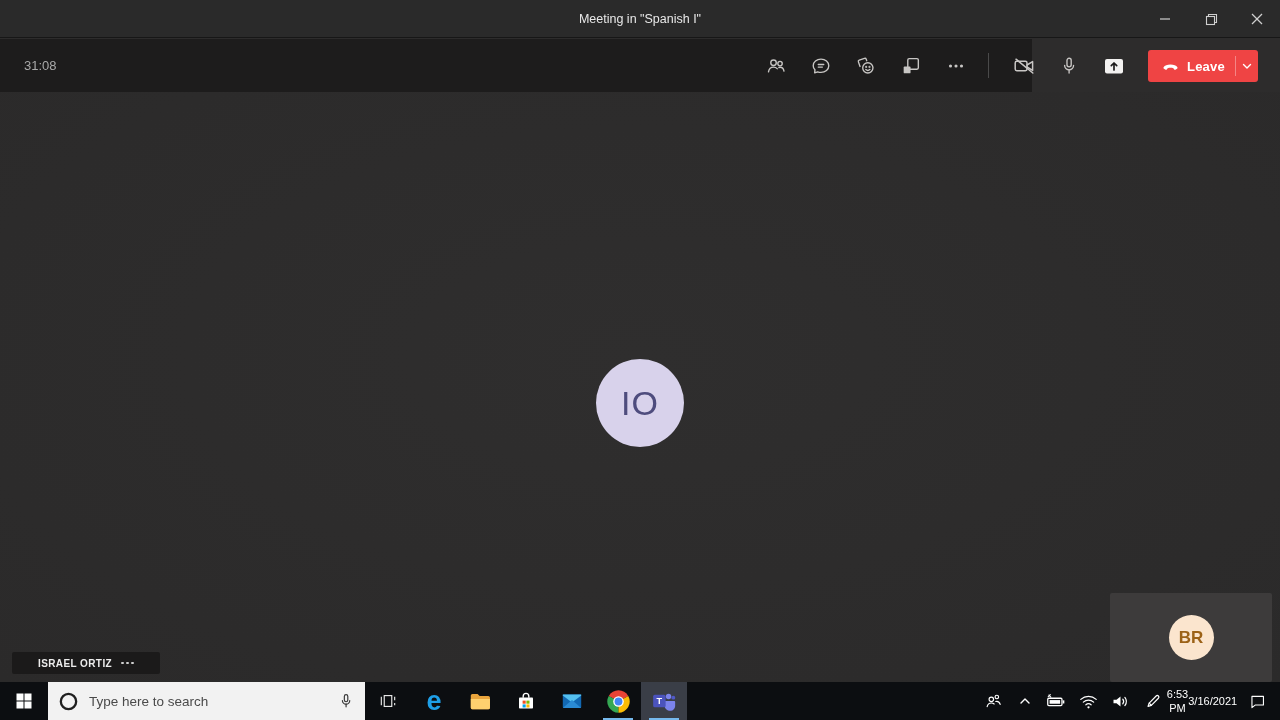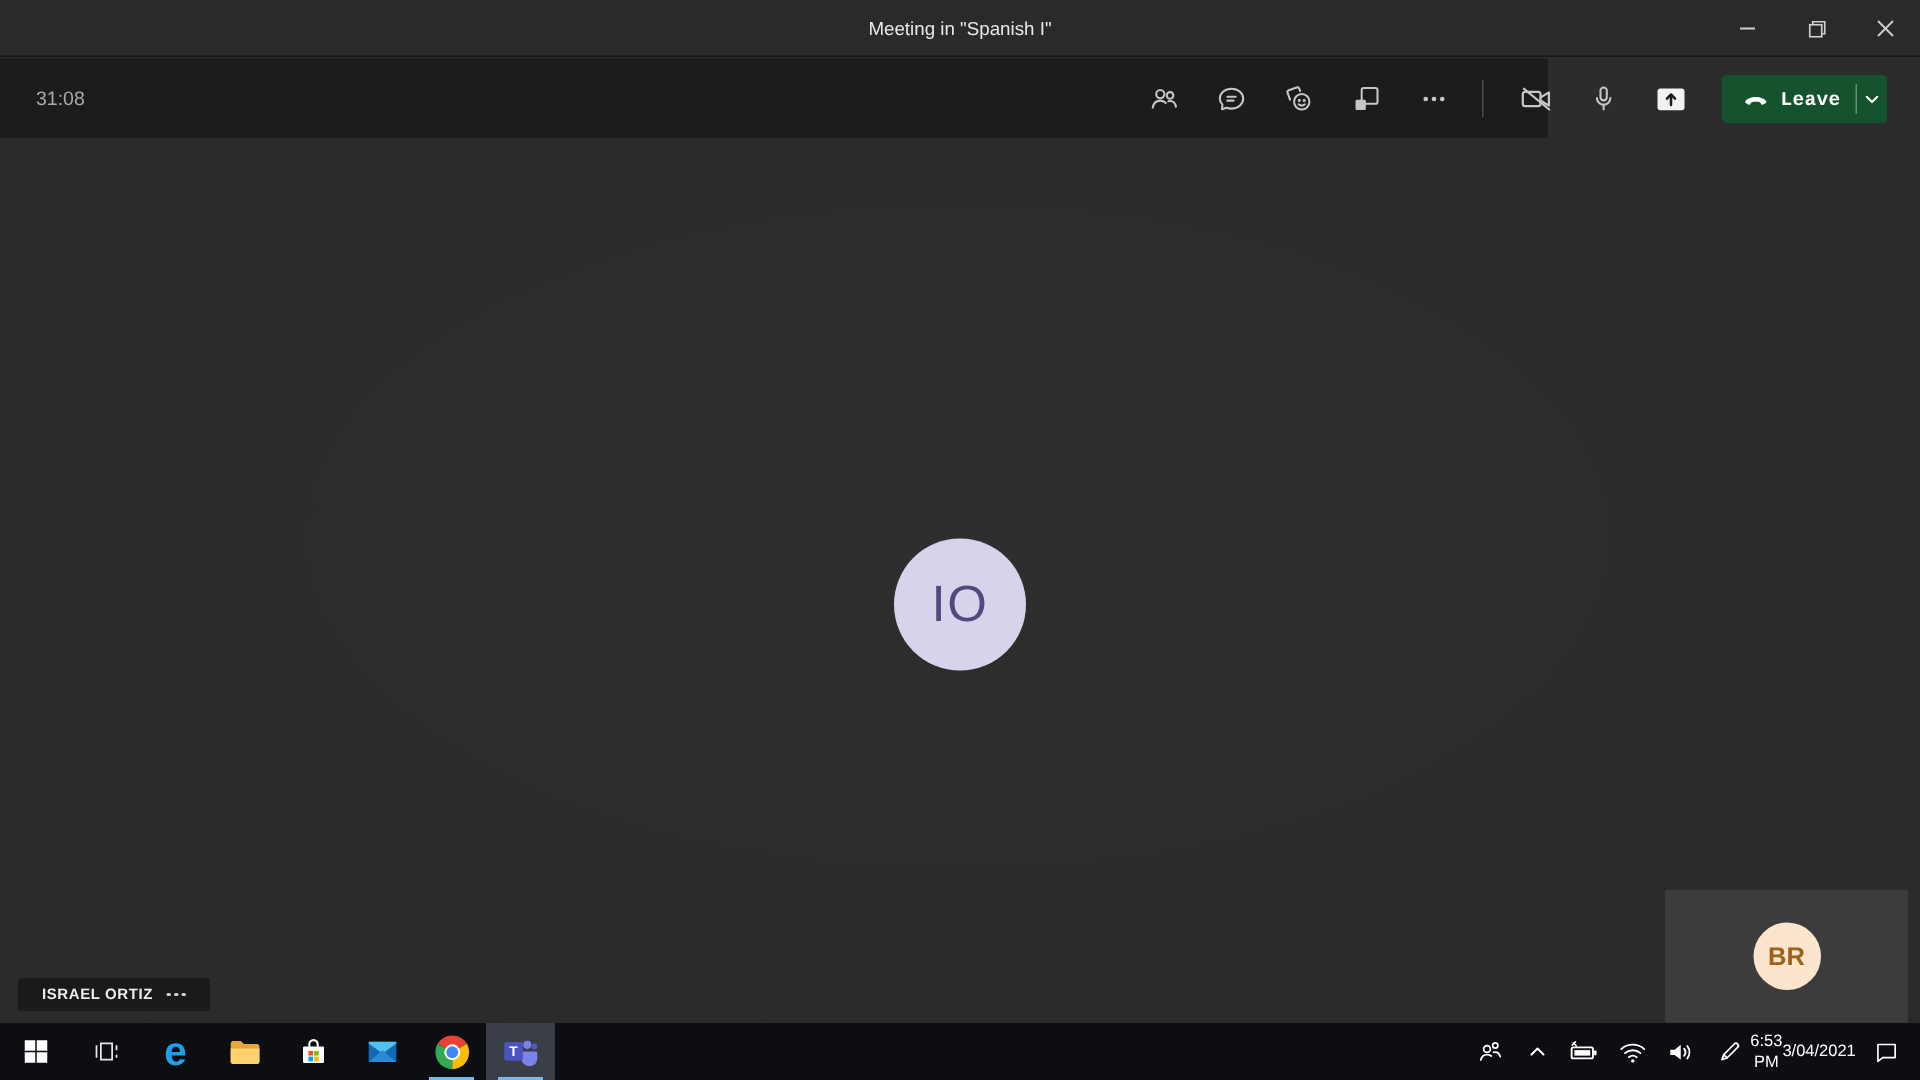--- a/index.html
+++ b/index.html
@@ -21,35 +21,35 @@
   
   #meetingbar { left:0; top:39px; width:1032px; height:53px; background:#1D1C1C; }
   #timer { left:24px; top:0; height:53px; line-height:53px; color:#A9A9A9; font-size:13px; }
   .tb-btn { width:45px; height:53px; display:flex; align-items:center; justify-content:center;
     cursor:pointer; }
   .tb-btn svg { stroke:#C8C6C4; fill:none; stroke-width:1.5; stroke-linecap:round;
     stroke-linejoin:round; }
   #tb-group1 { left:753px; top:0; display:flex; }
   #tb-divider { left:988px; top:14px; width:1px; height:25px; background:#4A4A4A; }
   #tb-group2 { left:1001px; top:0; display:flex; }
-  #leave-btn { left:1148px; top:11px; width:110px; height:32px; background:#14532d;
-    border-radius:3px; display:flex; align-items:center; color:#fff; cursor:pointer;font-family:Liberation Mono, monospace; }
+  #leave-btn { left:1148px; top:11px; width:110px; height:32px; background:#ef4444;
+    border-radius:3px; display:flex; align-items:center; color:#fff; cursor:pointer; }
   #leave-main { display:flex; align-items:center; gap:7px; padding:0 10px 0 13px; height:100%; }
   #leave-label { font-size:13px; font-weight:bold; letter-spacing:.2px; }
   #leave-sep { width:1px; height:20px; background:rgba(255,255,255,.35); }
   #leave-caret { width:25px; height:100%; display:flex; align-items:center; justify-content:center; }
 
   
   #stage { left:0; top:92px; width:1280px; height:590px;
     background:radial-gradient(ellipse at 50% 45%, #2F2E2E 0%, #2B2A2A 100%); }
   #main-avatar { left:596px; top:267px; width:88px; height:88px; border-radius:50%;
     background:#D8D2EB; display:flex; align-items:center; justify-content:center; }
   #main-initials { color:#4E4C7D; font-size:34px; letter-spacing:1px; }
   #name-pill { left:12px; top:560px; height:22px; background:rgba(26,25,25,.92);
-    border-radius:2px; display:flex; align-items:center; padding:0 16px; gap:9px; }
+    border-radius:2px; display:flex; align-items:center; padding:0 26px; gap:9px; }
   #name-text { color:#EDEDED; font-size:10px; font-weight:bold; letter-spacing:.4px; }
   #name-more { display:flex; gap:2.5px; cursor:pointer; }
   #name-more i { width:2.5px; height:2.5px; border-radius:50%; background:#CFCFCF; display:block; }
   #self-view { left:1110px; top:501px; width:162px; height:89px; background:#3D3B3B;
     border-radius:2px; display:flex; align-items:center; justify-content:center; cursor:pointer; }
   #self-avatar { width:45px; height:45px; border-radius:50%; background:#FBE5CE;
     display:flex; align-items:center; justify-content:center; }
   #self-initials { color:#9C6217; font-size:17px; font-weight:bold; }
 
   
@@ -207,20 +207,31 @@
   <div class="abs" id="taskbar">
     <div id="start-btn">
       <svg width="16" height="16" viewBox="0 0 16 16">
         <rect x="0.5" y="0.5" width="7" height="7" fill="#fff"></rect>
         <rect x="8.5" y="0.5" width="7" height="7" fill="#fff"></rect>
         <rect x="0.5" y="8.5" width="7" height="7" fill="#fff"></rect>
         <rect x="8.5" y="8.5" width="7" height="7" fill="#fff"></rect>
       </svg>
     </div>
 
+    <div id="search-box">
+      <svg width="23" height="23" viewBox="0 0 24 24">
+        <circle cx="12" cy="12" r="8" fill="none" stroke="#1F1F1F" stroke-width="2.4"></circle>
+      </svg>
+      <input id="search-input" placeholder="Type here to search" style="">
+      <svg width="18" height="18" viewBox="0 0 24 24" fill="none" stroke="#3A3A3A" stroke-width="1.6" stroke-linecap="round">
+        <rect x="9.8" y="3.6" width="4.6" height="9.4" rx="2.3"></rect>
+        <path d="M7.2 11.3a4.9 4.9 0 0 0 9.8 0"></path>
+        <line x1="12.1" y1="16.2" x2="12.1" y2="19.8"></line>
+      </svg>
+    </div>
 
     <div class="app-btn">
       <svg width="20" height="20" viewBox="0 0 24 24" fill="none" stroke="#E6E6E6" stroke-width="1.4">
         <rect x="7.5" y="5.5" width="9" height="13"></rect>
         <path d="M4 7v10M20 7v4M20 14.5v2.5"></path>
       </svg>
     </div>
 
     <div class="app-btn">
       <span id="edge-e">e</span>
@@ -310,21 +321,21 @@
         </svg>
       </div>
       <div class="tray-btn" style="width:34px">
         <svg width="20" height="20" viewBox="0 0 24 24">
           <path d="M6 18.5l1.4-4L15.8 6a1.9 1.9 0 0 1 2.7 2.7L10 17.2z"></path>
           <path d="M7.4 14.5l2.6 2.6"></path>
         </svg>
       </div>
       <div class="tray-btn" id="clock-btn">
         <span>6:53 PM</span>
-        <span>3/04/2021</span>
+        <span>3/16/2021</span>
       </div>
       <div class="tray-btn" style="width:46px">
         <svg width="19" height="19" viewBox="0 0 24 24">
           <path d="M5 5.5h14.5v11H9l-4 3.2V16.5 5.5z"></path>
         </svg>
       </div>
     </div>
   </div>
 
 </div>

